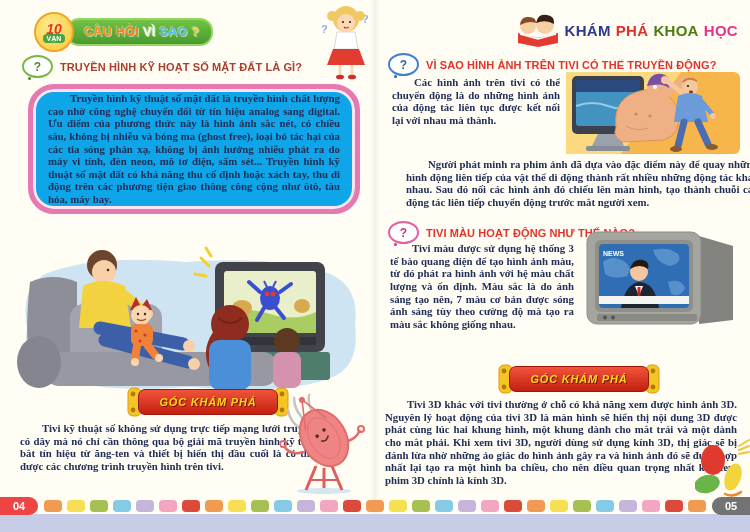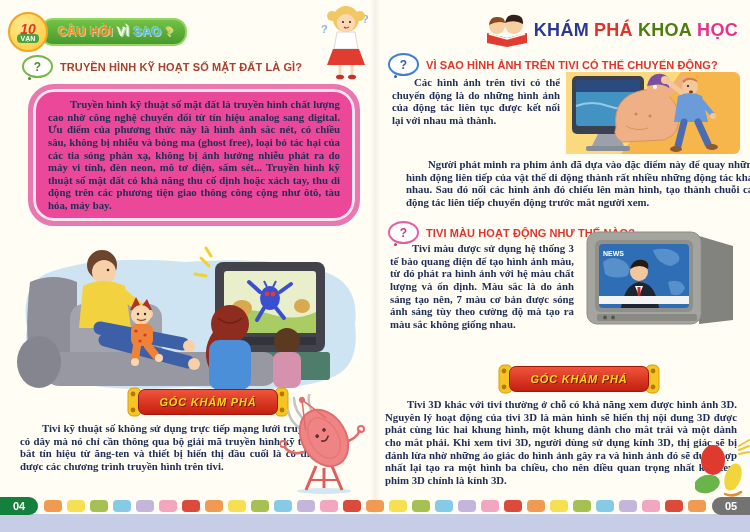--- a/index.html
+++ b/index.html
@@ -16,47 +16,47 @@
   .q-row{display:flex;align-items:center;gap:7px;}
   .qicon{position:relative;display:inline-flex;align-items:center;justify-content:center;
          width:27px;height:19px;background:#fff;border-radius:50%;
          font-family:"Liberation Sans",sans-serif;font-weight:900;font-size:12px;flex:0 0 auto;}
   .qicon::after{content:"";position:absolute;left:4px;bottom:-4px;width:3px;height:3px;
          border-radius:50%;background:currentColor;}
   .qicon.green{border:2.5px solid #7ab648;color:#4e8a2a;}
   .qicon.blue{border:2.5px solid #3f7fd4;color:#2f5fb0;}
   .qicon.pink{border:2.5px solid #e45fa2;color:#c23a82;}
   
-  .logo{left:8px;top:12px;display:flex;align-items:center;}
+  .logo{left:34px;top:12px;display:flex;align-items:center;}
   .logo-circle{position:relative;z-index:2;width:36px;height:36px;border-radius:50%;
      background:radial-gradient(circle at 35% 30%,#ffe98a,#fbc93a);border:2px solid #f0a526;
      display:flex;flex-direction:column;align-items:center;justify-content:center;
      font-family:"Liberation Sans",sans-serif;}
   .logo-circle .ten{color:#e8332b;font-weight:900;font-size:14px;font-style:italic;line-height:1;}
   .logo-circle .van{background:#4aa33c;color:#fff;font-weight:800;font-size:7px;
      padding:1px 4px;border-radius:4px;margin-top:-2px;line-height:1;}
   .logo-banner{margin-left:-8px;height:24px;display:flex;align-items:center;gap:4px;
      padding:0 12px 0 16px;border-radius:13px;
      background:linear-gradient(#72c244,#489a2e);border:2px solid #95d563;}
   .logo-banner span{font-family:"Liberation Sans",sans-serif;font-weight:900;font-size:12.5px;
      letter-spacing:.3px;text-shadow:1px 1px 0 rgba(255,255,255,.55),-1px -1px 0 rgba(255,255,255,.35);}
   
-  .pinkbox{left:28px;top:84px;width:332px;box-sizing:border-box;padding:9px 15px;
-     background:#ec4899;border:5px solid #e878b0;border-radius:26px;
+  .pinkbox{left:28px;top:84px;width:332px;box-sizing:border-box;padding:3px 15px;
+     background:#0ea5e9;border:5px solid #e878b0;border-radius:26px;
      box-shadow:inset 0 0 0 3px #fce3ef;}
   
   .banner{display:flex;align-items:center;height:30px;}
   .banner .plate{flex:1;display:flex;align-items:center;justify-content:center;height:24px;
      background:linear-gradient(#f0543a,#c41f10);border:1.5px solid #9c1708;border-radius:7px;
      margin:13px -4px;z-index:2;}
   .banner .plate span{font-family:"Liberation Sans",sans-serif;font-style:italic;font-weight:900;
      font-size:11px;color:#ffd91e;letter-spacing:.8px;text-shadow:1px 1px 0 #7a1004;white-space:nowrap;}
   
   .r-header{top:13px;right:12px;display:flex;align-items:center;gap:5px;}
-  .r-header span{font-family:"Liberation Sans",sans-serif;font-weight:900;font-size:18px;
+  .r-header span{font-family:"Liberation Sans",sans-serif;font-weight:900;font-size:15px;
      letter-spacing:.3px;}
   
   .footer-strip{left:0;right:0;top:514px;height:18px;}
   .blocks{left:44px;right:44px;top:500px;height:12px;display:flex;gap:5px;overflow:hidden;}
   .blk{flex:0 0 18px;border-radius:4px;}
   .badge{top:497px;width:38px;height:18px;display:flex;align-items:center;justify-content:center;
      color:#fff;font-family:"Liberation Sans",sans-serif;font-weight:800;font-size:11px;}
   .badge.left{left:0;border-radius:0 10px 10px 0;}
   .badge.right{right:0;border-radius:10px 0 0 10px;}
   .gutter{left:370px;top:0;width:10px;height:514px;
@@ -235,21 +235,21 @@
       <polyline points="4,21 22,26 40,21" stroke="#fff" stroke-width="1.5" fill="none"></polyline>
     </svg>
     <span style="color: rgb(43, 57, 144);">KHÁM</span>
     <span style="color: rgb(224, 49, 46);">PHÁ</span>
     <span style="color: #4d7c0f;">KHOA</span>
     <span style="color: rgb(233, 49, 140);">HỌC</span>
   </div>
 
   <div class="abs q-row" style="left:388px;top:53px">
     <span class="qicon blue">?</span>
-    <span class="qtitle" style="color:#e2342a">VÌ SAO HÌNH ẢNH TRÊN TIVI CÓ THỂ CHUYỂN ĐỘNG?</span>
+    <span class="qtitle" style="color:#e2342a">VÌ SAO HÌNH ẢNH TRÊN TIVI CÓ THỂ TRUYỀN ĐỘNG?</span>
   </div>
 
   <p class="abs body-txt ind" style="left:392px;top:76px;width:168px">Các hình ảnh trên tivi có thể chuyển động là do những hình ảnh của động tác liên tục được kết nối lại với nhau mà thành.</p>
 
   <svg class="abs" style="left:566px;top:72px" width="174" height="82" viewBox="0 0 174 82">
     <rect x="0" y="0" width="174" height="82" rx="6" fill="#f7b64b"></rect>
     <polygon points="0,0 115,0 55,82 0,82" fill="#fbd97e"></polygon>
     <g transform="translate(6,4)">
       <rect x="0" y="0" width="72" height="58" rx="5" fill="#3c4150"></rect>
       <rect x="4" y="4" width="64" height="46" rx="3" fill="#4293c2"></rect>
@@ -375,15 +375,15 @@
       <div class="blk" style="background: rgb(241, 154, 82);"></div>
       <div class="blk" style="background: rgb(246, 223, 82);"></div>
       <div class="blk" style="background: rgb(166, 192, 83);"></div>
       <div class="blk" style="background: rgb(134, 203, 230);"></div>
       <div class="blk" style="background: rgb(198, 181, 218);"></div>
       <div class="blk" style="background: rgb(243, 166, 192);"></div>
       <div class="blk" style="background: rgb(220, 74, 60);"></div>
       <div class="blk" style="background: rgb(241, 154, 82);"></div>
     </div>
   <div class="abs footer-strip" style="background: rgb(199, 205, 230);"></div>
-  <div class="abs badge left" style="background: #15803d;">04</div>
+  <div class="abs badge left" style="background: #ef4444;">04</div>
   <div class="abs badge right" style="background: #737373;">05</div>
 </div>
 
 </body></html>

